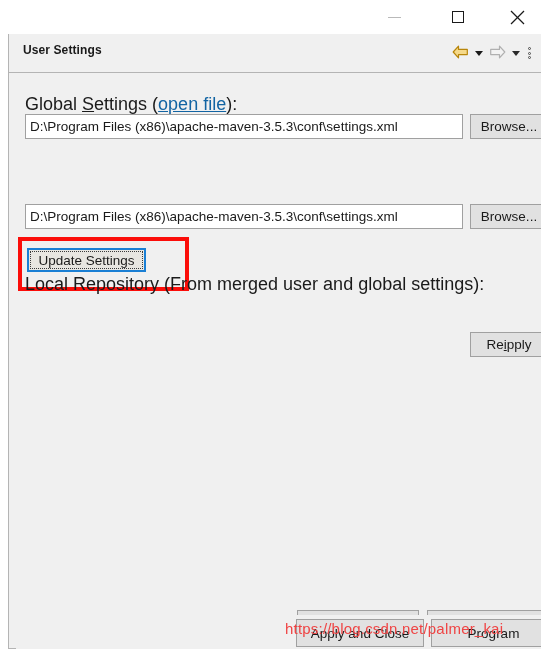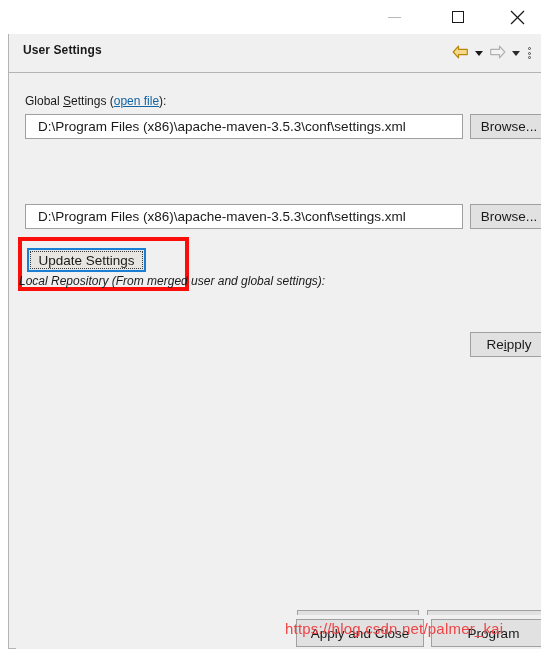--- a/index.html
+++ b/index.html
@@ -117,39 +117,39 @@
   
   .dlg-body {
     position: absolute;
     left: 0; top: 39px;
     width: 533px; height: 529px;
     background: #f0f0f0;
   }
 
   .field-label {
     position: absolute;
-    font-size: 12px;
+    font-size: 18px;
     color: #1a1a1a;
     white-space: nowrap;
   }
   .mn { text-decoration: underline; }
   .link {
     color: #1264a3;
     text-decoration: underline;
   }
 
   .txt-field {
     position: absolute;
     height: 25px;
     background: #ffffff;
     border: 1px solid #a0a0a0;
     box-sizing: border-box;
     display: flex;
     align-items: center;
-    padding: 0 12px;
+    padding: 0 4px;
     font-size: 13.5px;
     color: #1a1a1a;
     white-space: nowrap;
     overflow: hidden;
   }
 
   .btn {
     position: absolute;
     background: #e1e1e1;
     border: 1px solid #a0a0a0;
@@ -294,21 +294,21 @@
 
     <div class="btn" style="left:461px; top:131px; width:78px; height:25px;">Browse...</div>
 
     <div class="btn btn-focus" style="left:18px; top:175px; width:119px; height:24px;text-align:right;">
       <span class="focus-ring"></span>
       <span>Update Settings</span>
     </div>
 
     <div class="annot-box" style="left:9px; top:164px; width:171px; height:54px;"></div>
 
-    <div class="field-label" style="left:10px; top:201px;font-style:italic;">Local Repository (From merged user and global settings):</div>
+    <div class="field-label" style="left:16px; top:201px;">Local Repository (From merged user and global settings):</div>
 
 
     <div class="btn" style="left:461px; top:259px; width:78px; height:25px;">
       <span>Re</span>
         <span class="mn">i</span>
         <span>pply</span>
     </div>
 
   </div>
 

